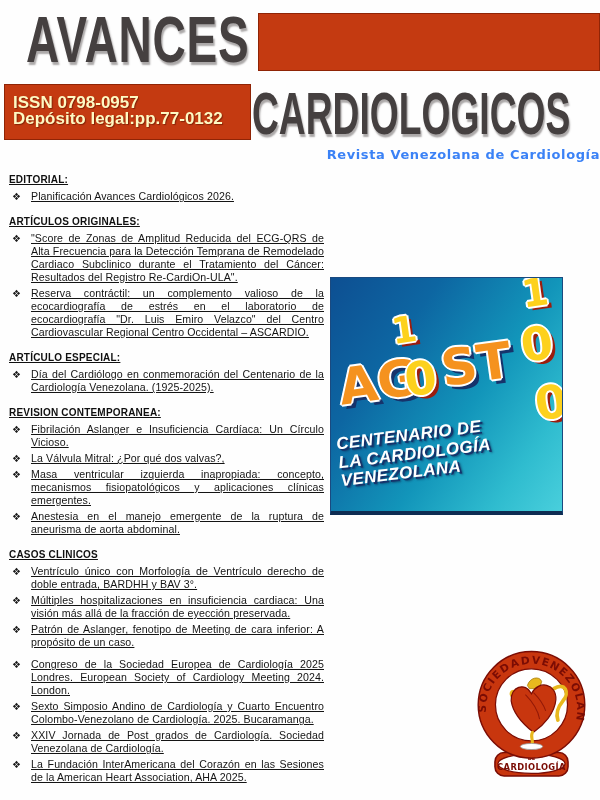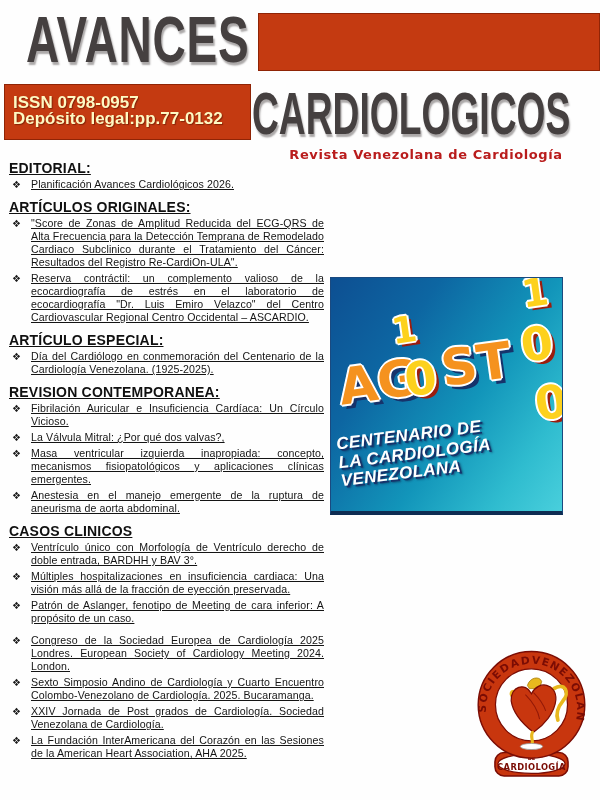--- a/index.html
+++ b/index.html
@@ -35,34 +35,35 @@
   .title-cardio {
     position:absolute; left:252px; top:84px;
     font-size:60px; line-height:60px; font-weight:bold;
     color:#454040; letter-spacing:0px;
     transform:scaleX(0.62); transform-origin:left top;
     text-shadow:2px 3px 2px rgba(70,65,65,0.45);
     white-space:nowrap;
   }
   .subtitle {
     position:absolute; left:252px; top:147px; width:348px;
-    text-align:center; color:#b91c1c; font-size:13px; line-height:15px;
+    text-align:right; color:#3b82f6; font-size:13px; line-height:15px;
     letter-spacing:0.6px; font-weight:bold; font-family:"DejaVu Sans",sans-serif;
     white-space:nowrap;
   }
 
   
   .toc {
     position:absolute; left:9px; top:161px; width:315px;
   }
   .toc-section { margin-bottom:9px; }
   .toc-header {
-    font-size:14px; line-height:14px; font-weight:bold;
+    font-size:10px; line-height:14px; font-weight:bold;
     text-decoration:underline; color:#101010; letter-spacing:0.2px;
     margin-bottom:3px;
+    margin-top:12px;
   }
   .toc-list { list-style:none; }
   .toc-item {
     display:flex; align-items:flex-start; margin-bottom:3px;
   }
   .bullet {
     flex:0 0 22px; font-size:10px; line-height:13px; color:#1b1b1b;
     padding-left:3px;
   }
   .item-text {
@@ -163,21 +164,21 @@
             <span class="bullet">❖</span>
             <span class="item-text">Día del Cardiólogo en conmemoración del Centenario de la Cardiología Venezolana.  (1925-2025).</span>
           </li>
         </ul>
       </section>
       <section class="toc-section">
         <h2 class="toc-header">REVISION CONTEMPORANEA:</h2>
         <ul class="toc-list">
           <li class="toc-item">
             <span class="bullet">❖</span>
-            <span class="item-text">Fibrilación Auricular e Insuficiencia Cardíaca: Un Círculo Vicioso.</span>
+            <span class="item-text">Fibrilación Aslanger e Insuficiencia Cardíaca: Un Círculo Vicioso.</span>
           </li>
           <li class="toc-item">
             <span class="bullet">❖</span>
             <span class="item-text">La Válvula Mitral: ¿Por qué dos valvas?,</span>
           </li>
           <li class="toc-item">
             <span class="bullet">❖</span>
             <span class="item-text">Masa ventricular izquierda inapropiada: concepto, mecanismos fisiopatológicos y aplicaciones clínicas emergentes.</span>
           </li>
           <li class="toc-item">

